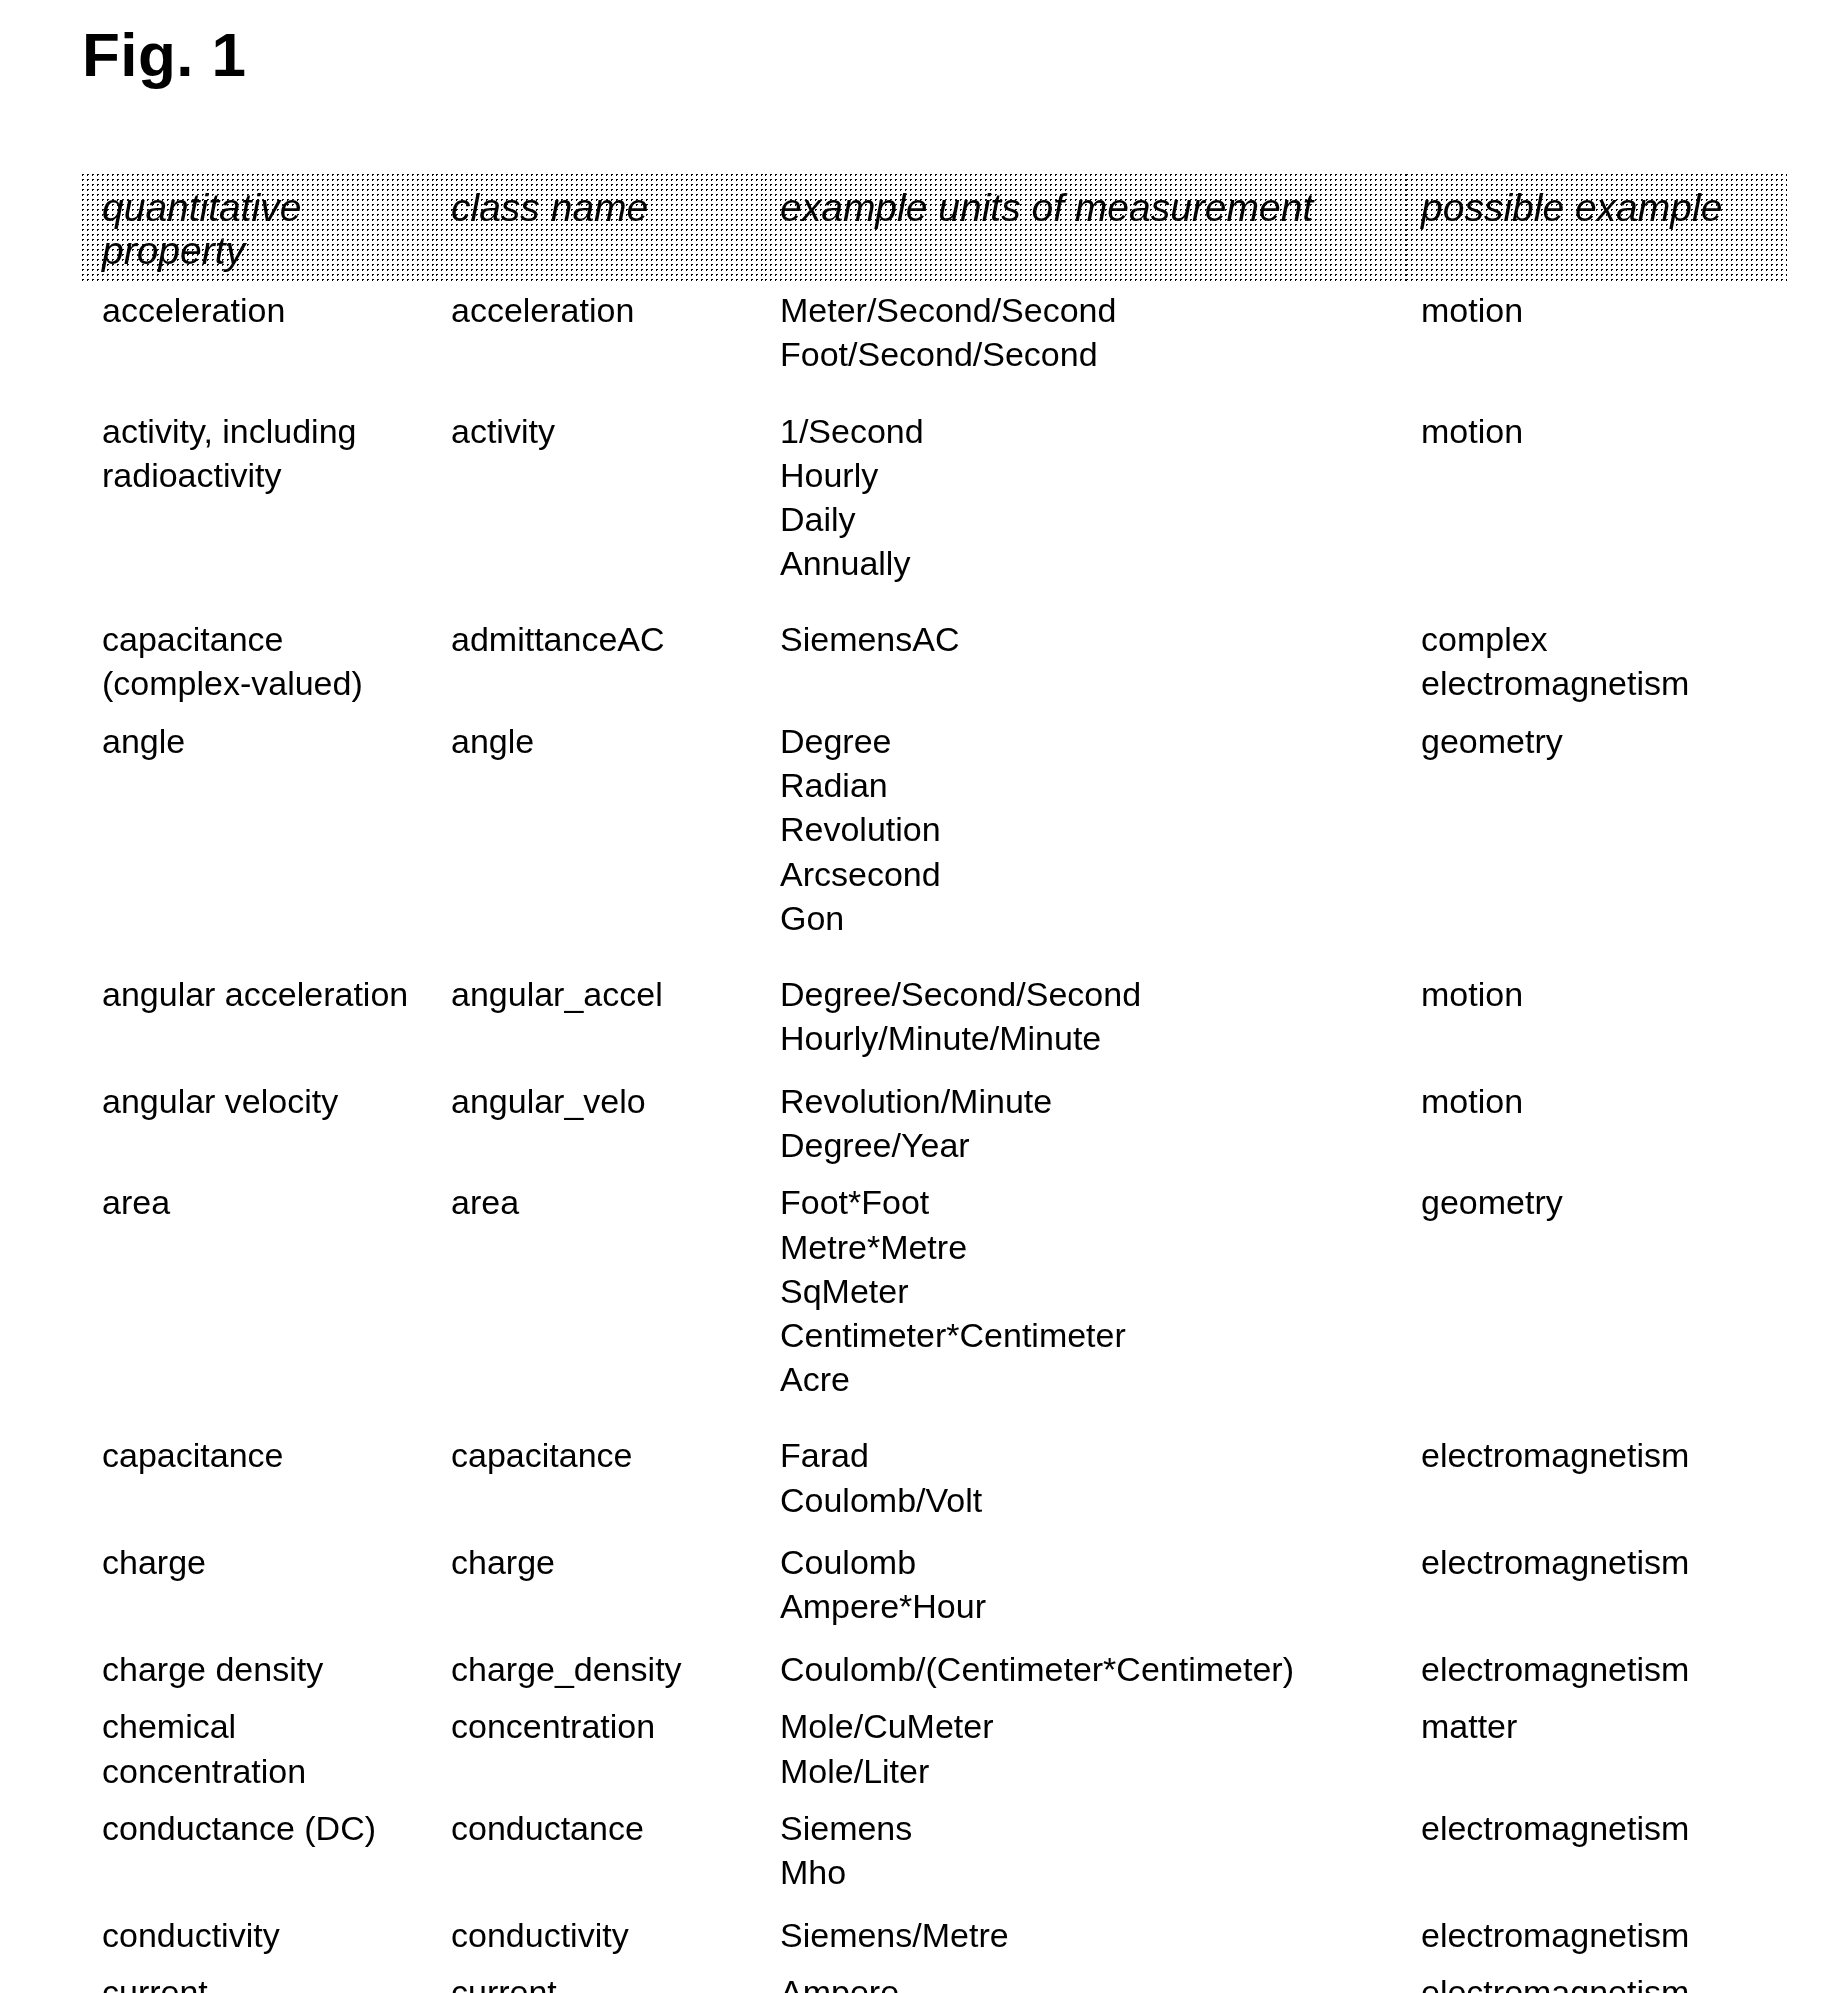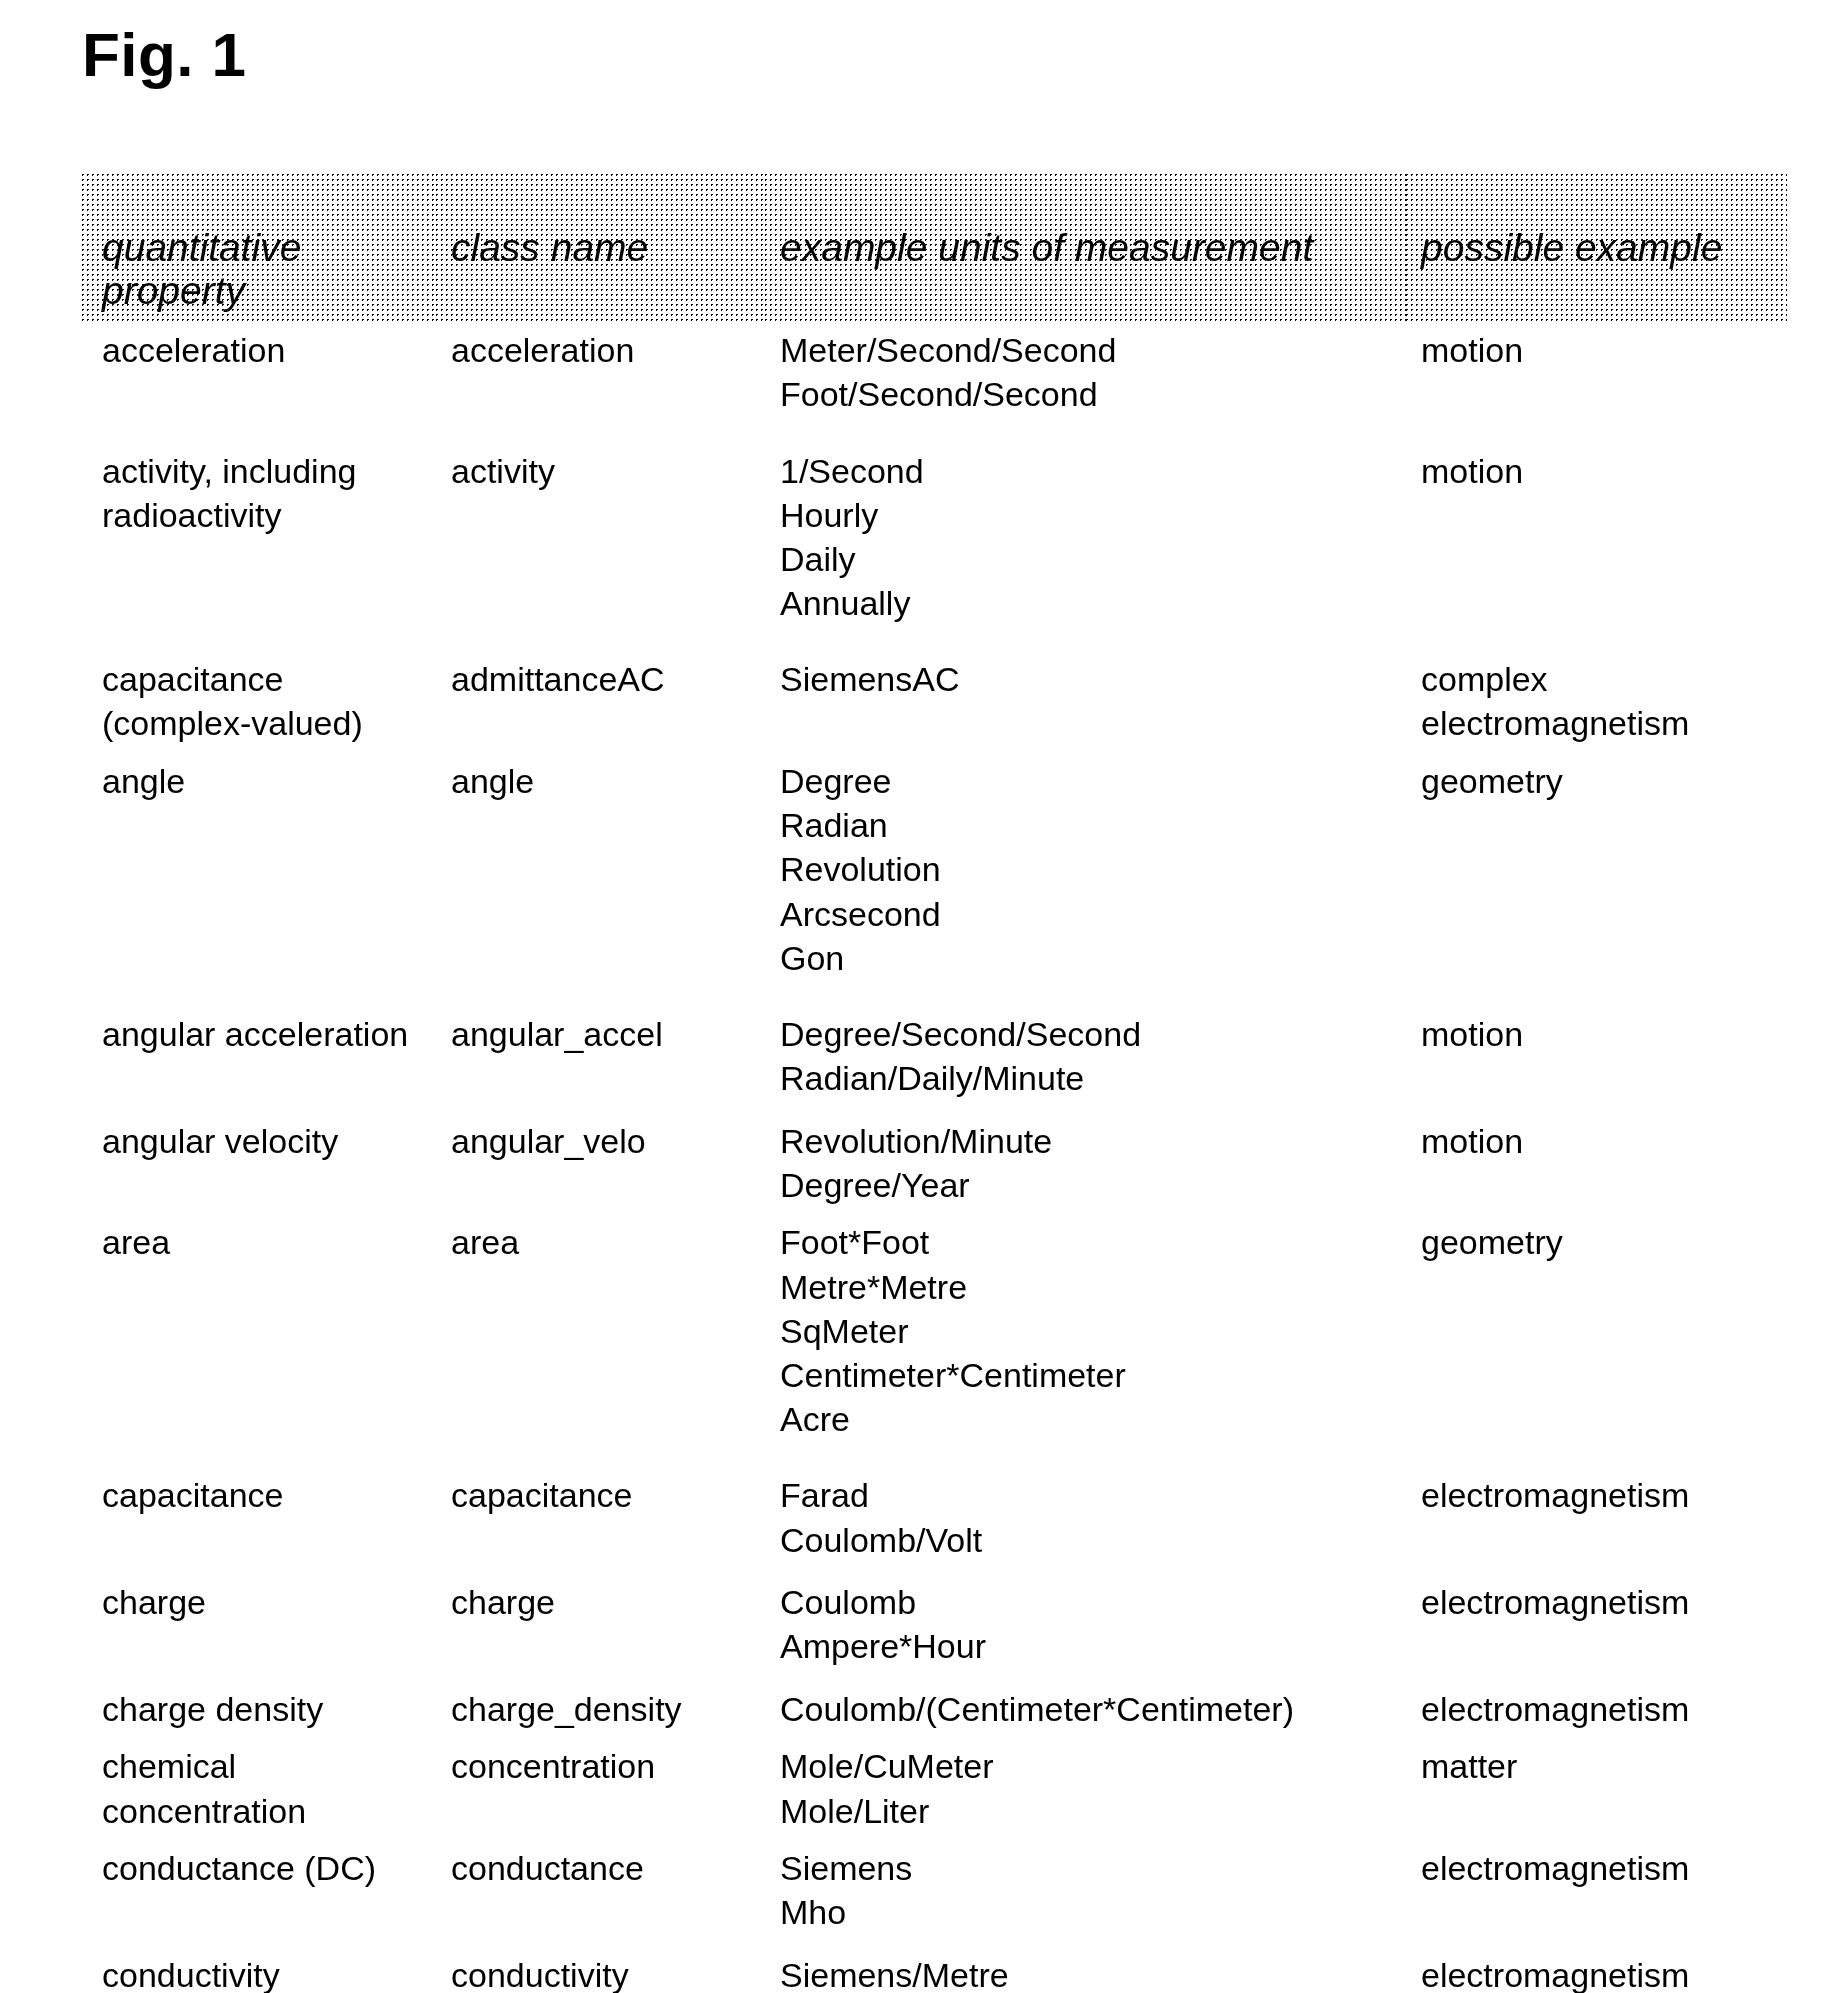--- a/index.html
+++ b/index.html
@@ -64,21 +64,20 @@
     line-height: 1.12;
     text-align: left;
     vertical-align: top;
     padding: 11.8px 0 8.4px 0;
     border: none;
   }
   thead th .hdr-inner {
     display: block;
     padding-left: 20px;
     padding-right: 6.7px;
-    margin-top: 40px;
   }
   thead th.h0 .hdr-inner { padding-left: 20px; }
   thead th.h1 .hdr-inner { padding-left: 15px; font-style: italic; }
   thead th.h2 .hdr-inner { padding-left: 15px; }
   thead th.h3 .hdr-inner { padding-left: 15px; }
 
   tbody td {
     font-size: 34px;
     line-height: 1.30;
     vertical-align: top;
@@ -165,21 +164,21 @@
 Gon</td>
             <td class="c3">geometry</td>
           </tr>
           <tr class="spacer-row">
             <td colspan="4" style="height: 18.6px;"></td>
           </tr>
           <tr class="row">
             <td class="c0">angular acceleration</td>
             <td class="c1">angular_accel</td>
             <td class="c2">Degree/Second/Second
-Radian/Daily/Minute</td>
+Hourly/Minute/Minute</td>
             <td class="c3">motion</td>
           </tr>
           <tr class="spacer-row">
             <td colspan="4" style="height: 5px;"></td>
           </tr>
           <tr class="row">
             <td class="c0">angular velocity</td>
             <td class="c1">angular_velo</td>
             <td class="c2">Revolution/Minute
 Degree/Year</td>

